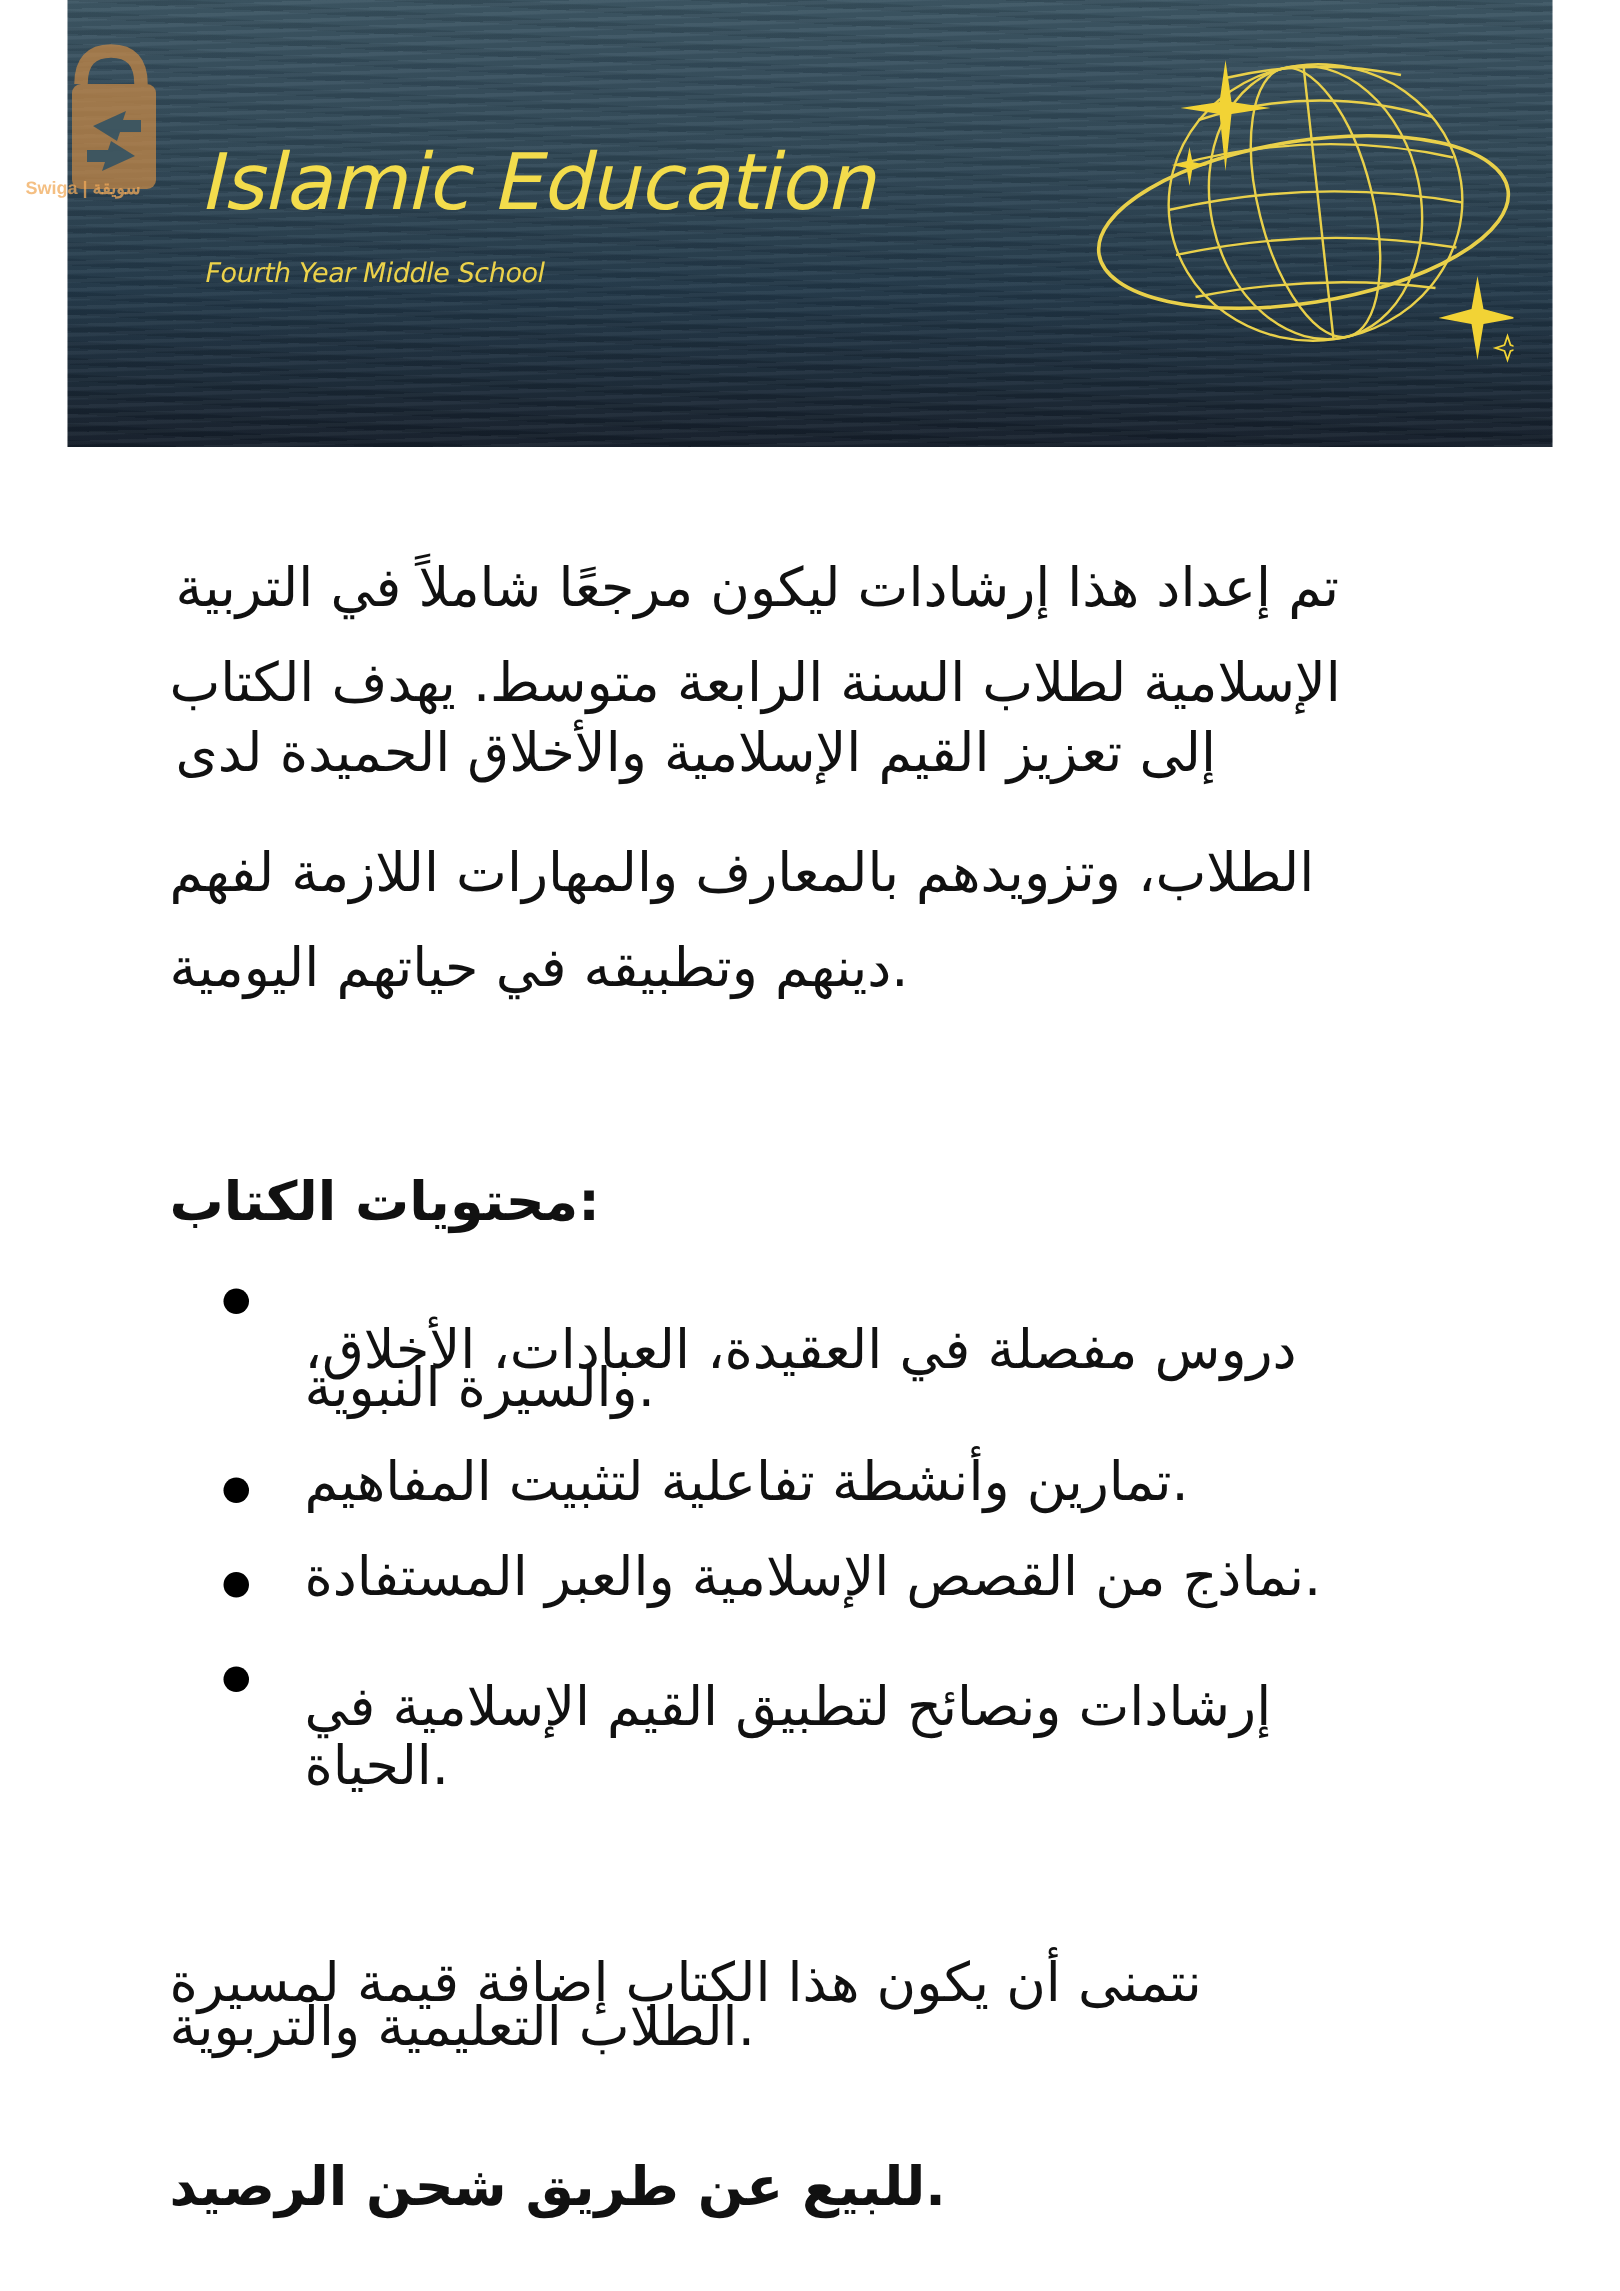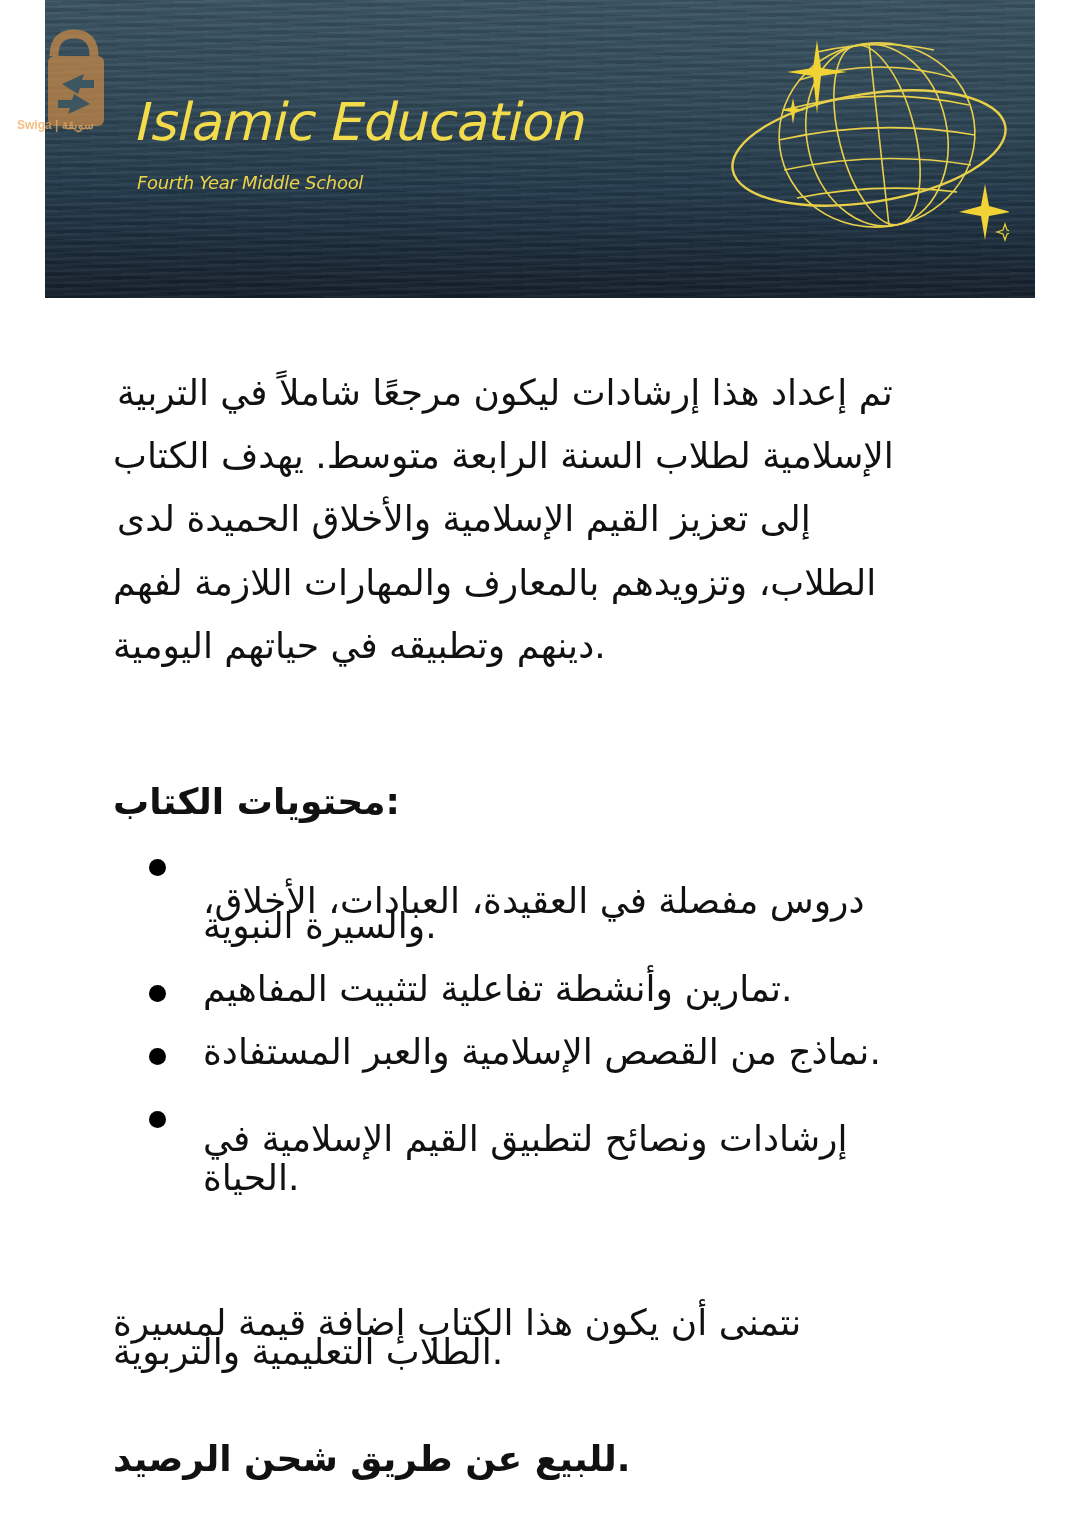--- a/index.html
+++ b/index.html
@@ -129,21 +129,21 @@
   <path d="M40 30 Q40 8 60 8 Q80 8 80 30" fill="none" stroke="rgba(205,140,70,0.7)" stroke-width="9"></path>
   <rect x="34" y="30" width="56" height="70" rx="6" fill="rgba(205,140,70,0.7)"></rect>
   <path d="M48 58 L70 48 L68 54 L80 54 L80 62 L66 62 L64 68 Z" fill="rgba(45,80,100,0.85)"></path>
   <path d="M76 78 L54 88 L56 82 L44 82 L44 74 L58 74 L60 68 Z" fill="rgba(45,80,100,0.85)"></path>
 </svg>
 <div class="watermark-text">Swiga | سويقة</div>
 
 <div>
   <div class="abs" style="left:117px; top:372px;" dir="rtl">تم إعداد هذا إرشادات ليكون مرجعًا شاملاً في التربية</div>
   <div class="abs" style="left:113px; top:435px;" dir="rtl">الإسلامية لطلاب السنة الرابعة متوسط. يهدف الكتاب</div>
-  <div class="abs" style="left:117px; top:498px;" dir="rtl">إلى تعزيز القيم الإسلامية والأخلاق الحميدة لدى</div>
+  <div class="abs" style="left:117px; top:482px;" dir="rtl">إلى تعزيز القيم الإسلامية والأخلاق الحميدة لدى</div>
   <div class="abs" style="left:113px; top:562px;" dir="rtl">الطلاب، وتزويدهم بالمعارف والمهارات اللازمة لفهم</div>
   <div class="abs" style="left:113px; top:625px;" dir="ltr">دينهم وتطبيقه في حياتهم اليومية.</div>
 </div>
 
 <div class="abs" style="left:113px; top:781px; font-weight:bold;" dir="ltr">محتويات الكتاب:</div>
 
 <div>
   <div>
     <span class="bullet-dot" style="left:149px; top:859px;"></span>
     <div class="abs" style="left:203px; top:880px;" dir="rtl">دروس مفصلة في العقيدة، العبادات، الأخلاق،</div>

